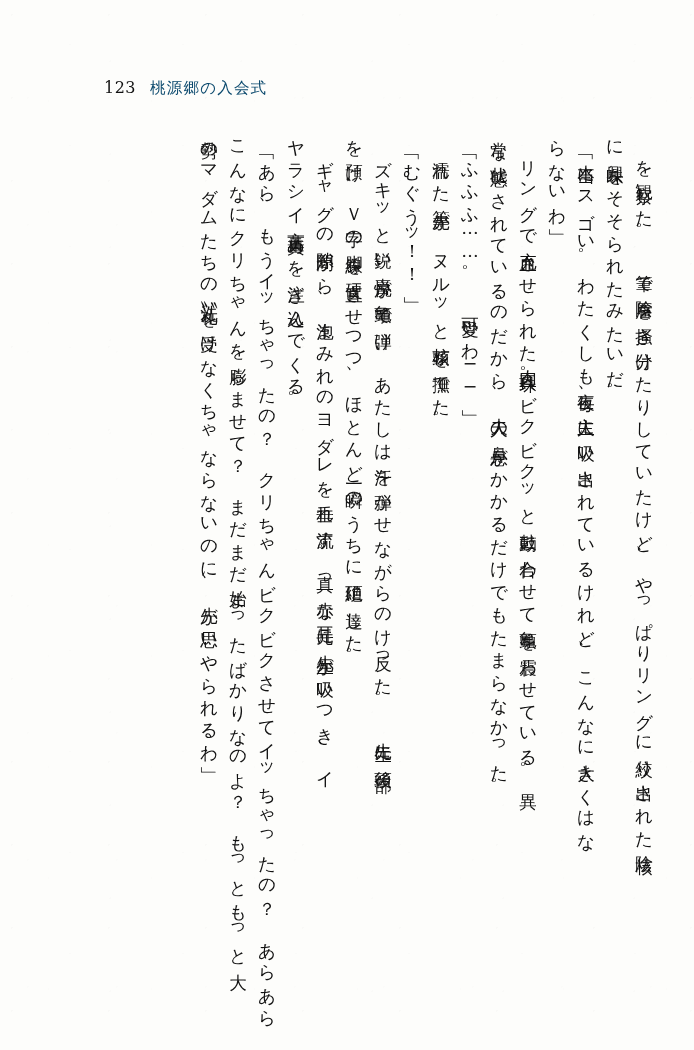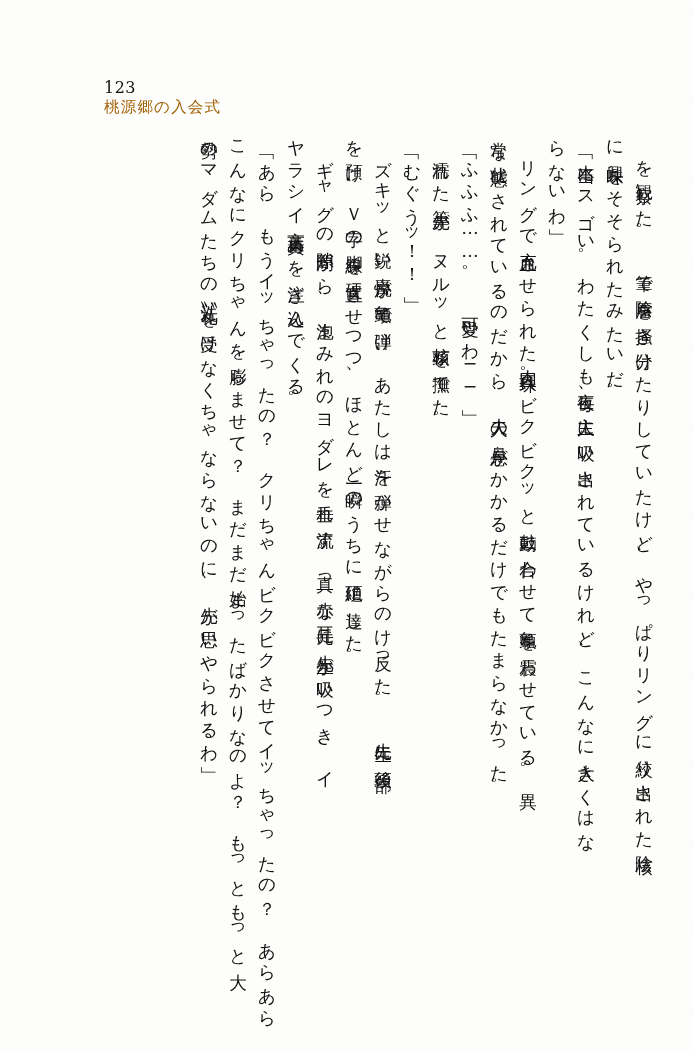--- a/index.html
+++ b/index.html
@@ -40,33 +40,32 @@
   .header {
     position: absolute;
     top: 78px;
     left: 0;
     width: 694px;
     display: flex;
     justify-content: flex-start;
     align-items: baseline;
     padding-left: 104px;
     box-sizing: border-box;
-    flex-direction: column;
   }
   .page-number {
     font-size: 16px;
     letter-spacing: 0.5px;
     color: #111;
     margin-right: 14px;
     font-family: "DejaVu Serif", "Liberation Serif", serif;
   }
   .running-title {
     font-size: 15.5px;
     letter-spacing: 1.2px;
-    color: #a16207;
+    color: #0c4a6e;
     font-family: "DejaVu Serif", "Liberation Serif", serif;
   }
 
   
   .body-area {
     position: absolute;
     top: 128px;
     left: 52px;
     width: 600px;
     height: 880px;

